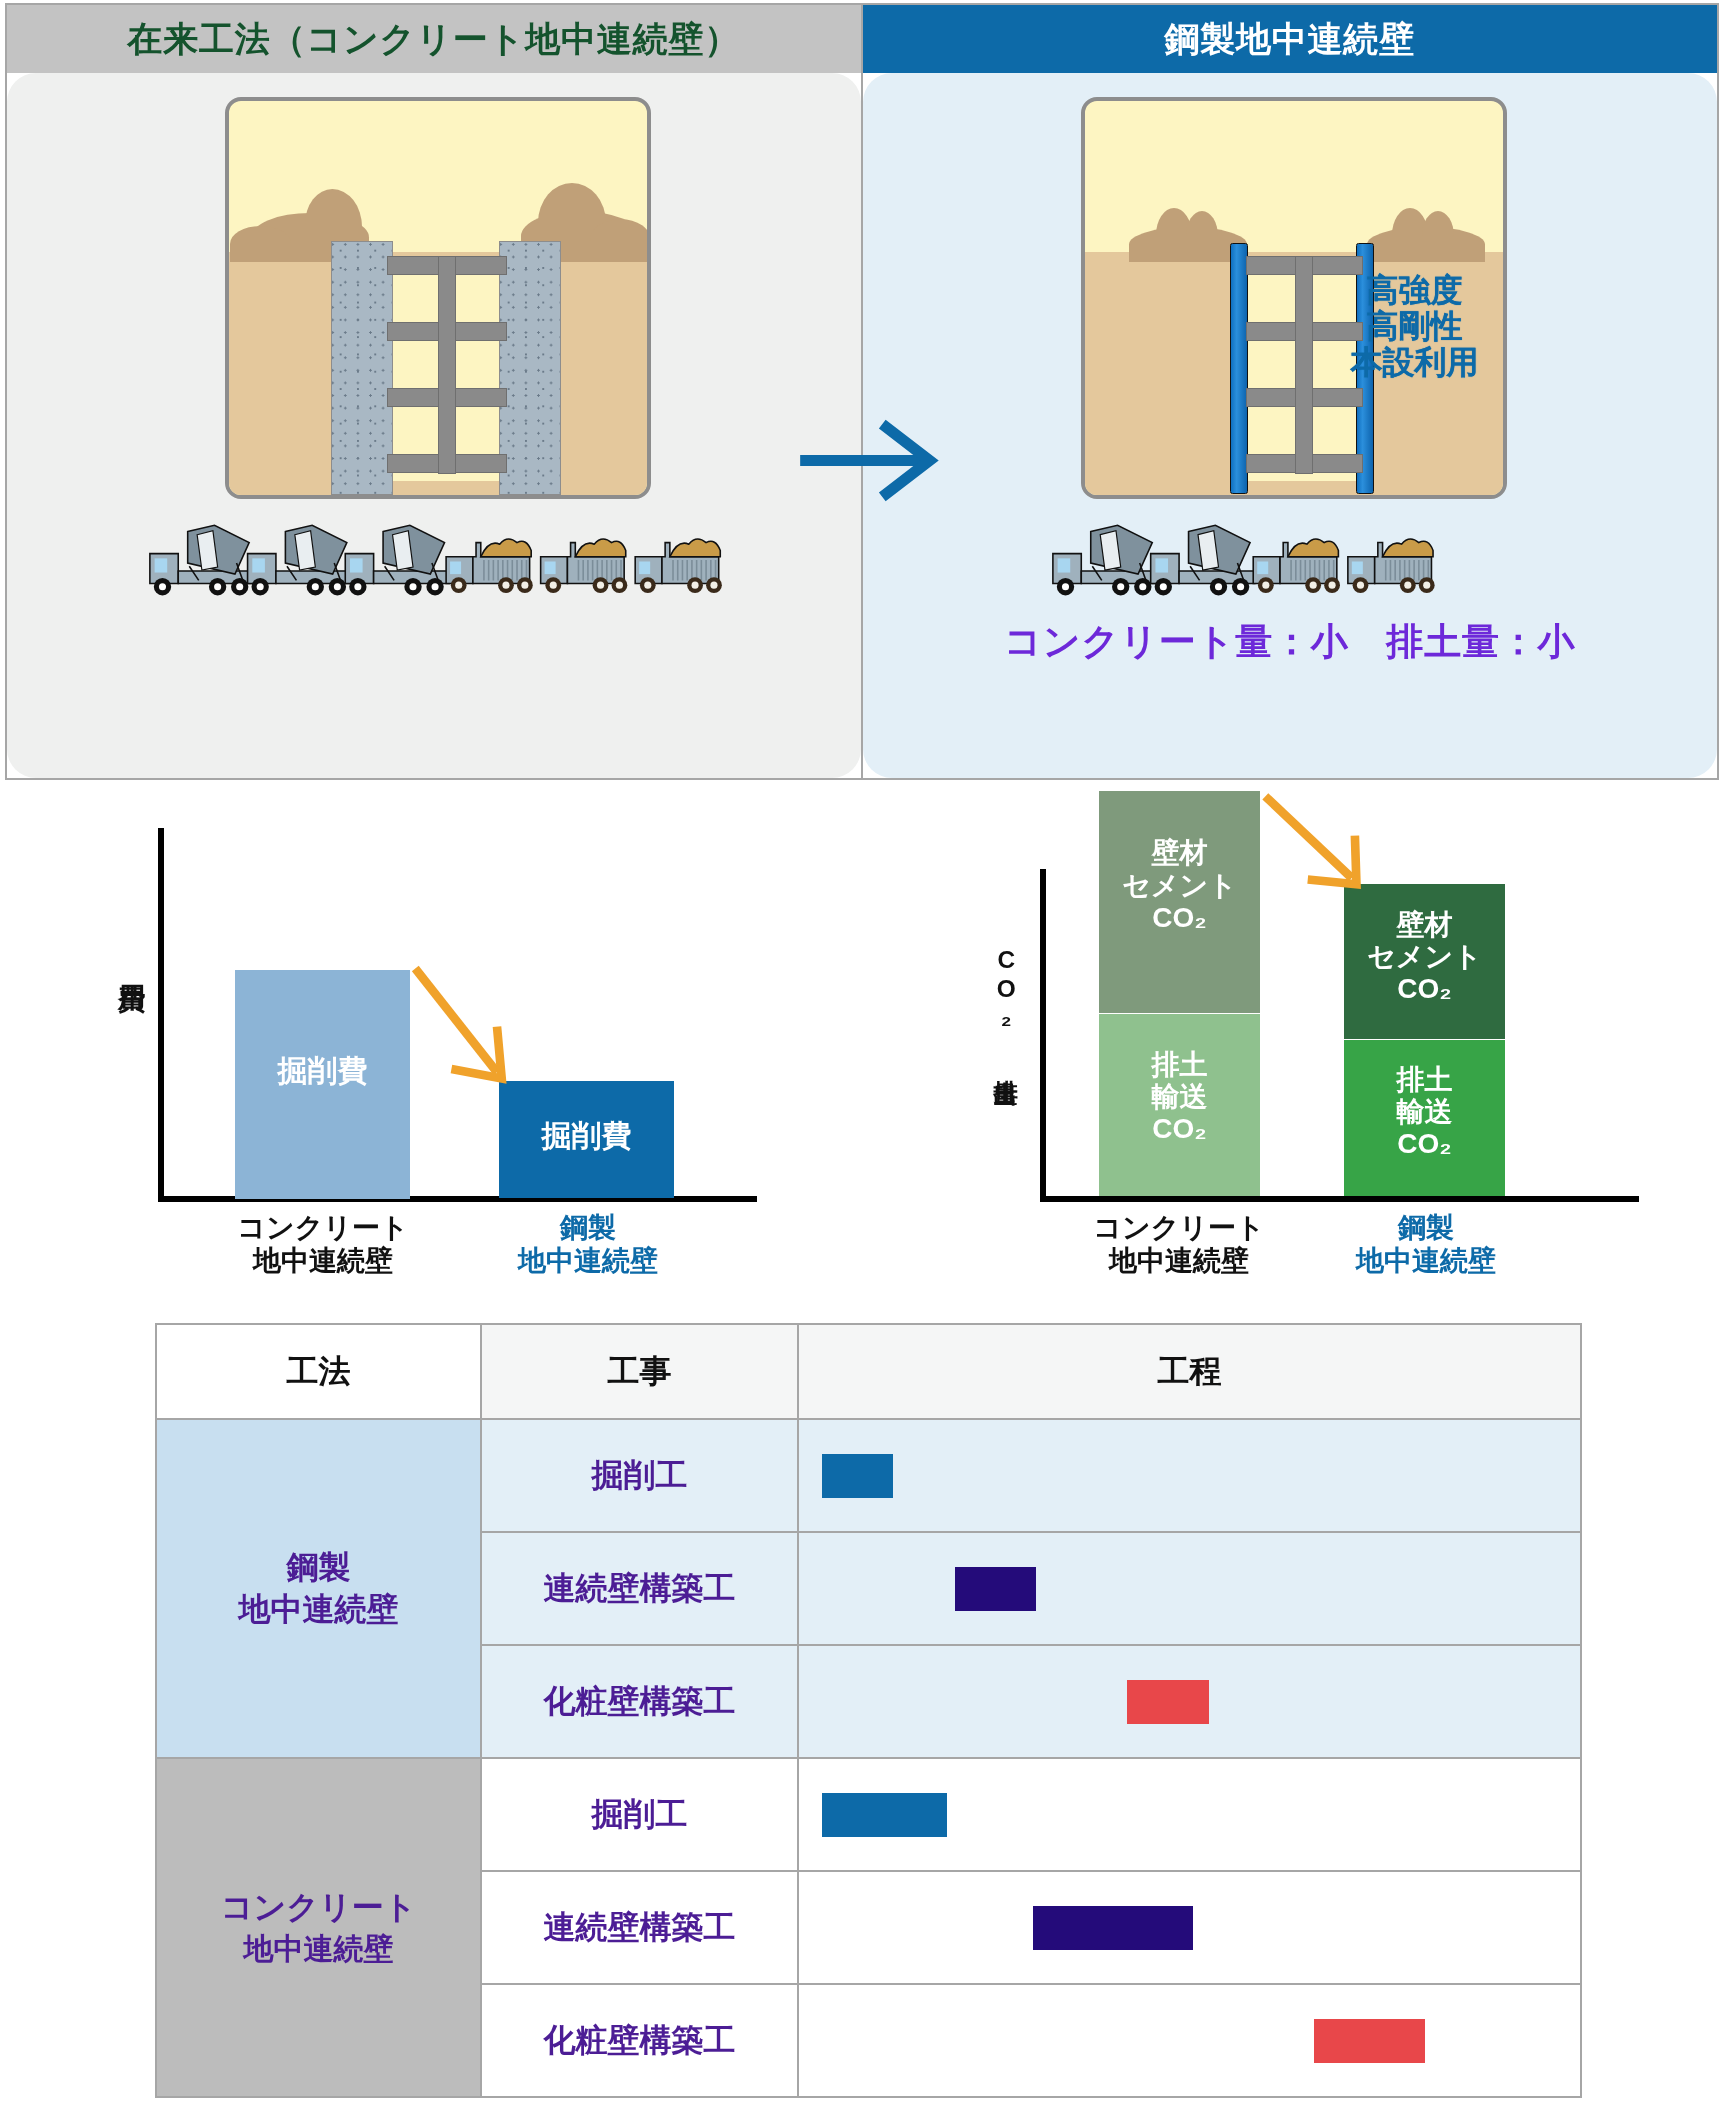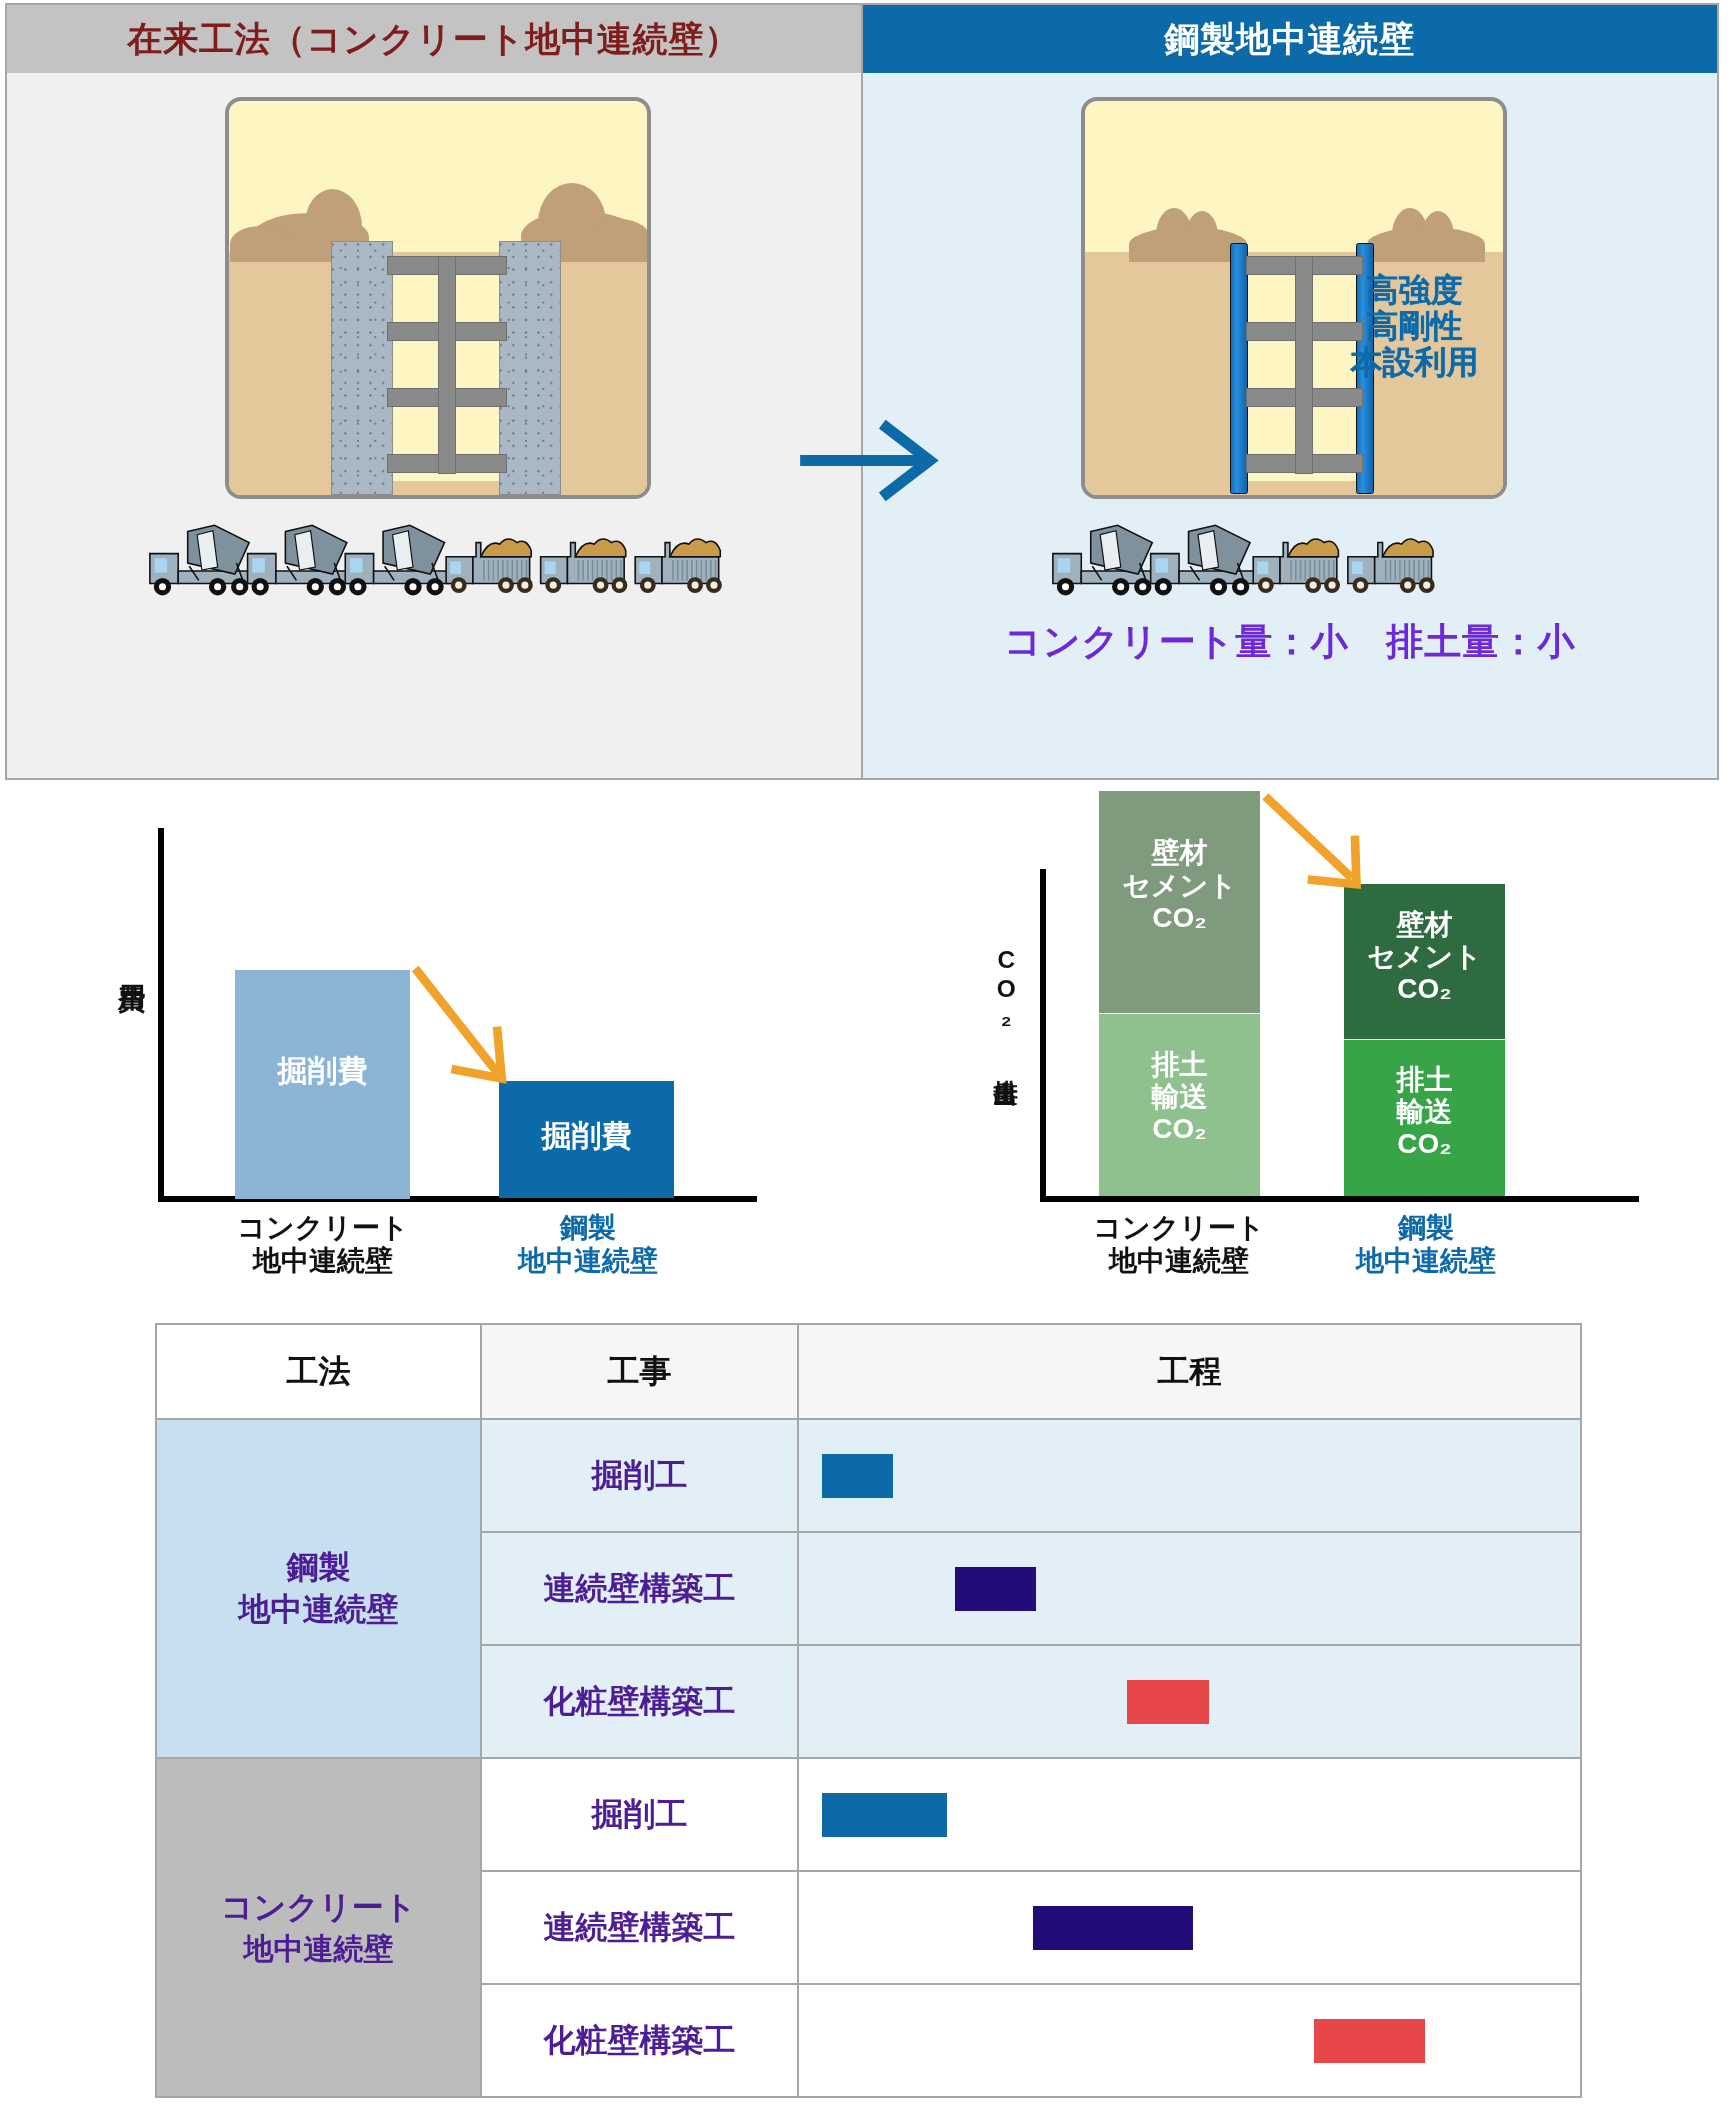--- a/index.html
+++ b/index.html
@@ -17,24 +17,24 @@
     display:flex;gap:0;
   }
   .panel{position:relative;display:flex;flex-direction:column;}
   .panel.left{width:858px;border:2.4px solid #a6a6a6;box-sizing:border-box;}
   .panel.right{width:856px;border:2.4px solid #a6a6a6;border-left:none;box-sizing:border-box;}
 
   .panel-title{
     height:68px;flex:0 0 68px;display:flex;align-items:center;justify-content:center;
     font-size:35px;font-weight:bold;letter-spacing:0.8px;
   }
-  .panel.left .panel-title{background:#c3c3c3;color:#7f1d1d;}
+  .panel.left .panel-title{background:#c3c3c3;color:#14532d;}
   .panel.right .panel-title{background:#0d6aa8;color:#ffffff;}
 
-  .panel-body{flex:1;position:relative;}
+  .panel-body{flex:1;position:relative;border-radius:29px;}
   .panel.left .panel-body{background:#eff0ef;}
   .panel.right .panel-body{background:#e3eff7;}
 
   
   .illus{
     position:absolute;top:24px;width:418px;height:394px;
     background:#fdf5c2;border:4px solid #8d8d8d;border-radius:16px;overflow:hidden;
   }
   .panel.left .illus{left:calc(50% - 209px);}
   .panel.right .illus{left:calc(50% - 209px);}

